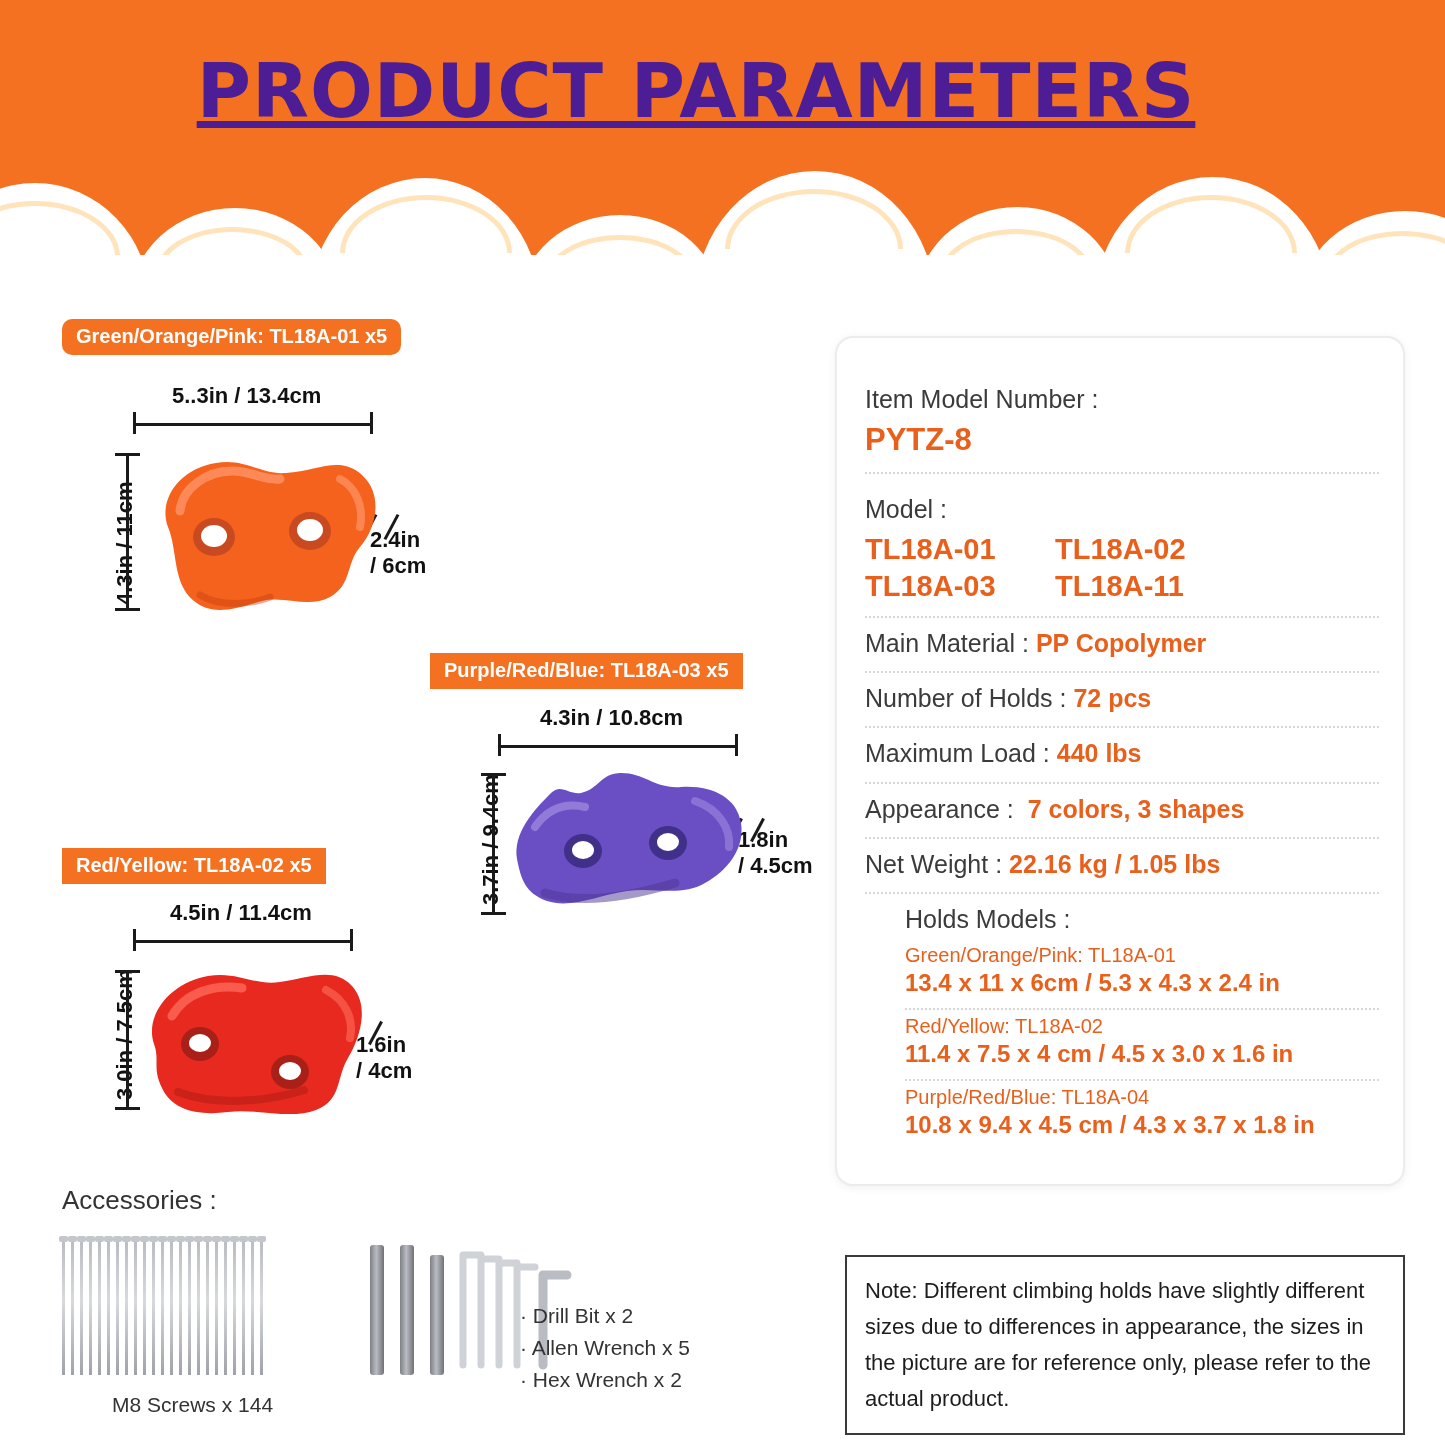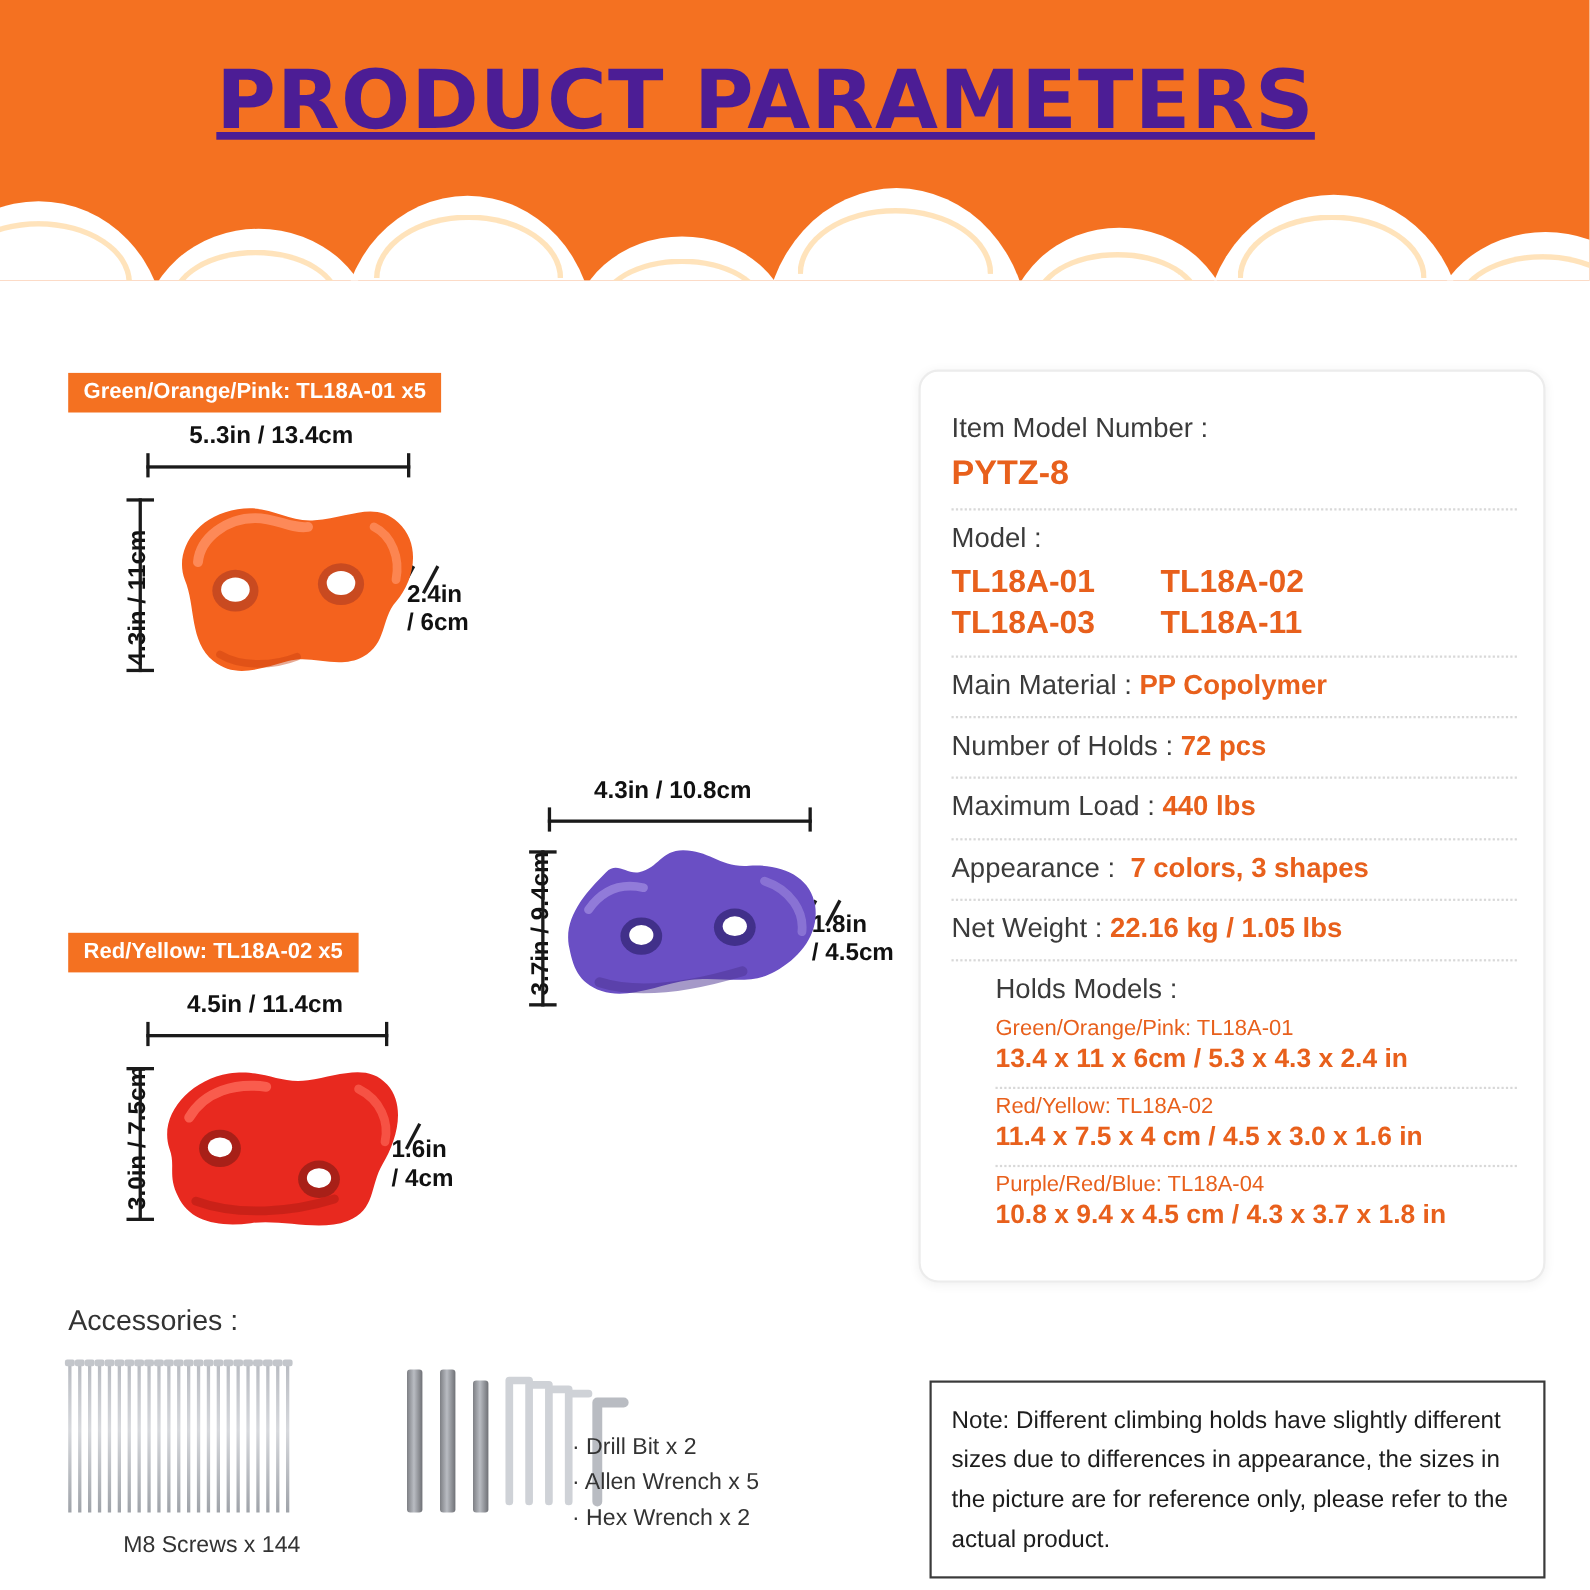--- a/index.html
+++ b/index.html
@@ -111,21 +111,21 @@
     padding:26px 24px 22px 28px;
   }
   .spec-row {
     padding:10px 0 12px 0;
     border-bottom:2px dotted #d8d8d8;
     font-size:25px;
     color:#3b3b3b;
     line-height:1.25;
   }
   .spec-row:last-child { border-bottom:none;margin-left:40px; }
-  .spec-label { color:#3b3b3b; }
+  .spec-label { color:#3b3b3b;margin-top:10px; }
   .spec-val { color:#e8601c; font-weight:bold; }
   .model-big { color:#e8601c; font-weight:bold; font-size:31px; margin-top:6px; }
   .model-grid { margin-top:6px; font-size:29px; font-weight:bold; color:#e8601c; }
   .model-grid span { display:inline-block; width:190px; }
   .holds-head { font-size:25px; color:#3b3b3b; margin-bottom:4px; }
   .holds-sub { font-size:20px; color:#e8601c; }
   .holds-dim { font-size:24px; color:#e8601c; font-weight:bold; margin-bottom:4px;}
   .holds-item { border-bottom:2px dotted #d8d8d8; padding:4px 0 6px 0; }
   .holds-item:last-child { border-bottom:none; }
 
@@ -161,21 +161,21 @@
     <div class="arc" style="left:745px; bottom:54px; width:178px; height:60px;"></div>
     <div class="arc" style="left:960px; bottom:28px; width:152px; height:46px;"></div>
     <div class="arc" style="left:1145px; bottom:50px; width:172px; height:58px;"></div>
     <div class="arc" style="left:1345px; bottom:26px; width:155px; height:46px;"></div>
   </div>
 </div>
 
 <div class="left">
 
   <div class="holdblock" style="left:0; top:0; width:520px; height:320px;">
-    <div class="tag" style="position:absolute; left:62px; top:84px;">Green/Orange/Pink: TL18A-01 x5</div>
+    <div class="tag" style="position:absolute; left:62px; top:64px;border-radius:10px;">Green/Orange/Pink: TL18A-01 x5</div>
 
     <div class="caplabel" style="left:172px; top:128px;">5..3in / 13.4cm</div>
     <div class="dimline" style="left:133px; top:168px; width:240px; height:3px;"></div>
     <div class="dimline" style="left:133px; top:157px; width:3px; height:22px;"></div>
     <div class="dimline" style="left:370px; top:157px; width:3px; height:22px;"></div>
 
     <div class="vlabel" style="left:112px; top:350px;">4.3in / 11cm</div>
     <div class="dimline" style="left:126px; top:198px; width:3px; height:158px;"></div>
     <div class="dimline" style="left:115px; top:198px; width:25px; height:3px;"></div>
     <div class="dimline" style="left:115px; top:353px; width:25px; height:3px;"></div>
@@ -193,20 +193,21 @@
       <path d="M200,34 C216,42 224,62 220,82" fill="none" stroke="#ff9466" stroke-width="8" stroke-linecap="round" opacity="0.7"></path>
       <path d="M60,150 C80,162 110,160 130,152" fill="none" stroke="#c9410f" stroke-width="7" stroke-linecap="round" opacity="0.45"></path>
       <ellipse cx="74" cy="92" rx="21" ry="19" fill="#c94a20"></ellipse>
       <ellipse cx="74" cy="91" rx="13" ry="11" fill="#ffffff"></ellipse>
       <ellipse cx="170" cy="86" rx="21" ry="19" fill="#c94a20"></ellipse>
       <ellipse cx="170" cy="85" rx="13" ry="11" fill="#ffffff"></ellipse>
     </svg>
   </div>
 
   <div class="holdblock" style="left:370px; top:350px; width:470px; height:320px;">
+    <div class="tag" style="position:absolute; left:60px; top:48px;">Purple/Red/Blue: TL18A-03 x5</div>
 
     <div class="caplabel" style="left:170px; top:100px;">4.3in / 10.8cm</div>
     <div class="dimline" style="left:128px; top:140px; width:240px; height:3px;"></div>
     <div class="dimline" style="left:128px; top:129px; width:3px; height:22px;"></div>
     <div class="dimline" style="left:365px; top:129px; width:3px; height:22px;"></div>
 
     <div class="vlabel" style="left:108px; top:300px;">3.7in / 9.4cm</div>
     <div class="dimline" style="left:122px; top:168px; width:3px; height:142px;"></div>
     <div class="dimline" style="left:111px; top:168px; width:25px; height:3px;"></div>
     <div class="dimline" style="left:111px; top:307px; width:25px; height:3px;"></div>

